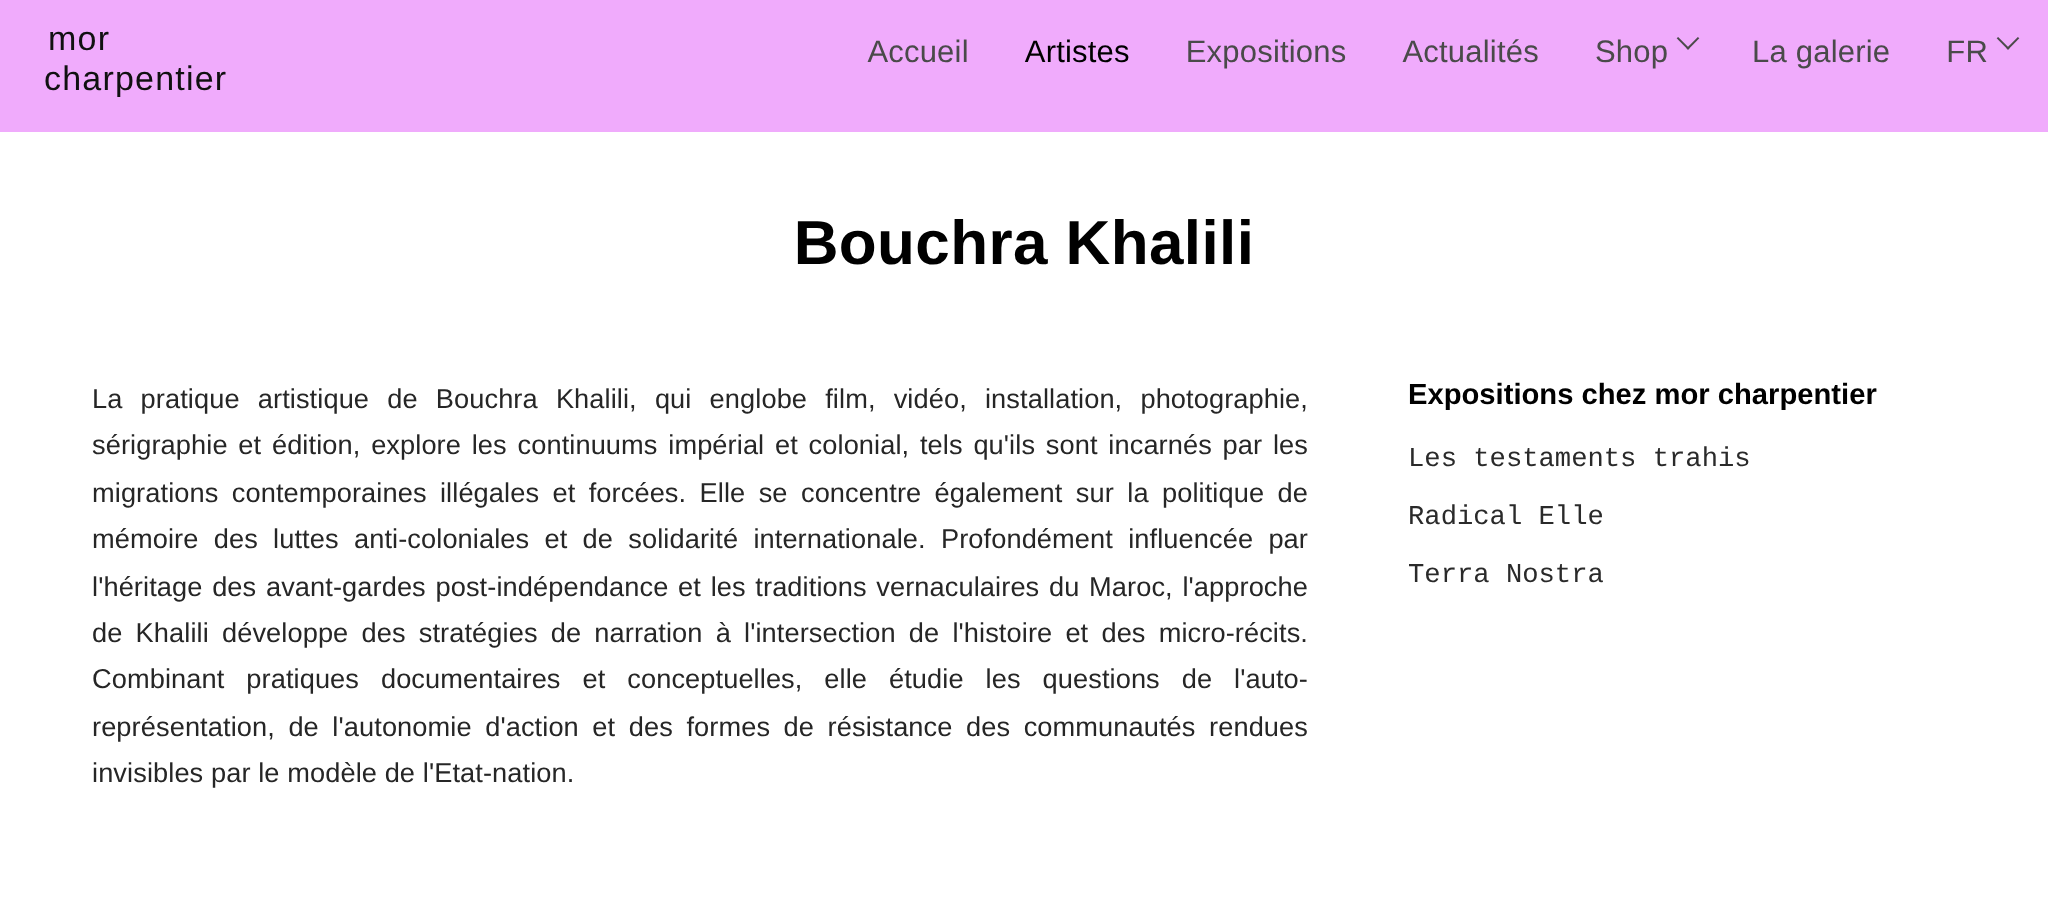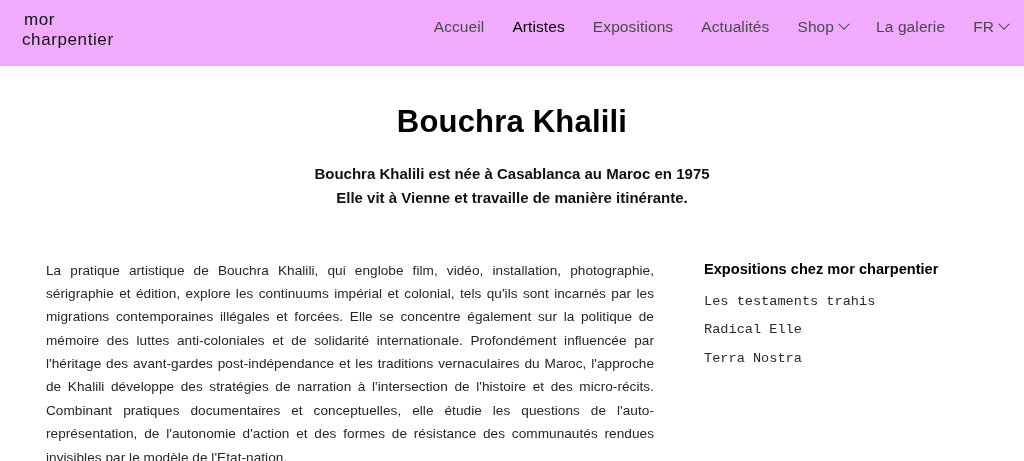--- a/index.html
+++ b/index.html
@@ -42,21 +42,20 @@
     align-items: center;
     gap: 28px;
   }
   .nav-item {
     font-size: 15.5px;
     color: #4a4a4a;
     letter-spacing: 0.1px;
     white-space: nowrap;
     cursor: pointer;
     display: flex;
-    align-items: center;
     gap: 6px;
   }
   .nav-item.active {
     color: #000000;
     font-weight: normal;
   }
   .chevron {
     display: inline-block;
     width: 8px;
     height: 8px;
@@ -161,24 +160,20 @@
     </div>
     <div class="nav-item">
       <span>FR</span>
       <span class="chevron"></span>
     </div>
   </nav>
 </header>
 
 <section class="title-block">
   <h1 class="page-title">Bouchra Khalili</h1>
-  <div class="subtitle">
-    <span>Bouchra Khalili est née à Casablanca au Maroc en 1975</span>
-    <span>Elle vit à Vienne et travaille de manière itinérante.</span>
-  </div>
 </section>
 
 <section class="content">
   <div class="bio">
     <p>La pratique artistique de Bouchra Khalili, qui englobe film, vidéo, installation, photographie, sérigraphie et édition, explore les continuums impérial et colonial, tels qu'ils sont incarnés par les migrations contemporaines illégales et forcées. Elle se concentre également sur la politique de mémoire des luttes anti-coloniales et de solidarité internationale. Profondément influencée par l'héritage des avant-gardes post-indépendance et les traditions vernaculaires du Maroc, l'approche de Khalili développe des stratégies de narration à l'intersection de l'histoire et des micro-récits. Combinant pratiques documentaires et conceptuelles, elle étudie les questions de l'auto-représentation, de l'autonomie d'action et des formes de résistance des communautés rendues invisibles par le modèle de l'Etat-nation.</p>
   </div>
 
   <aside class="sidebar">
     <h2 class="sidebar-title">Expositions chez mor charpentier</h2>
     <ul class="exhibit-list">

